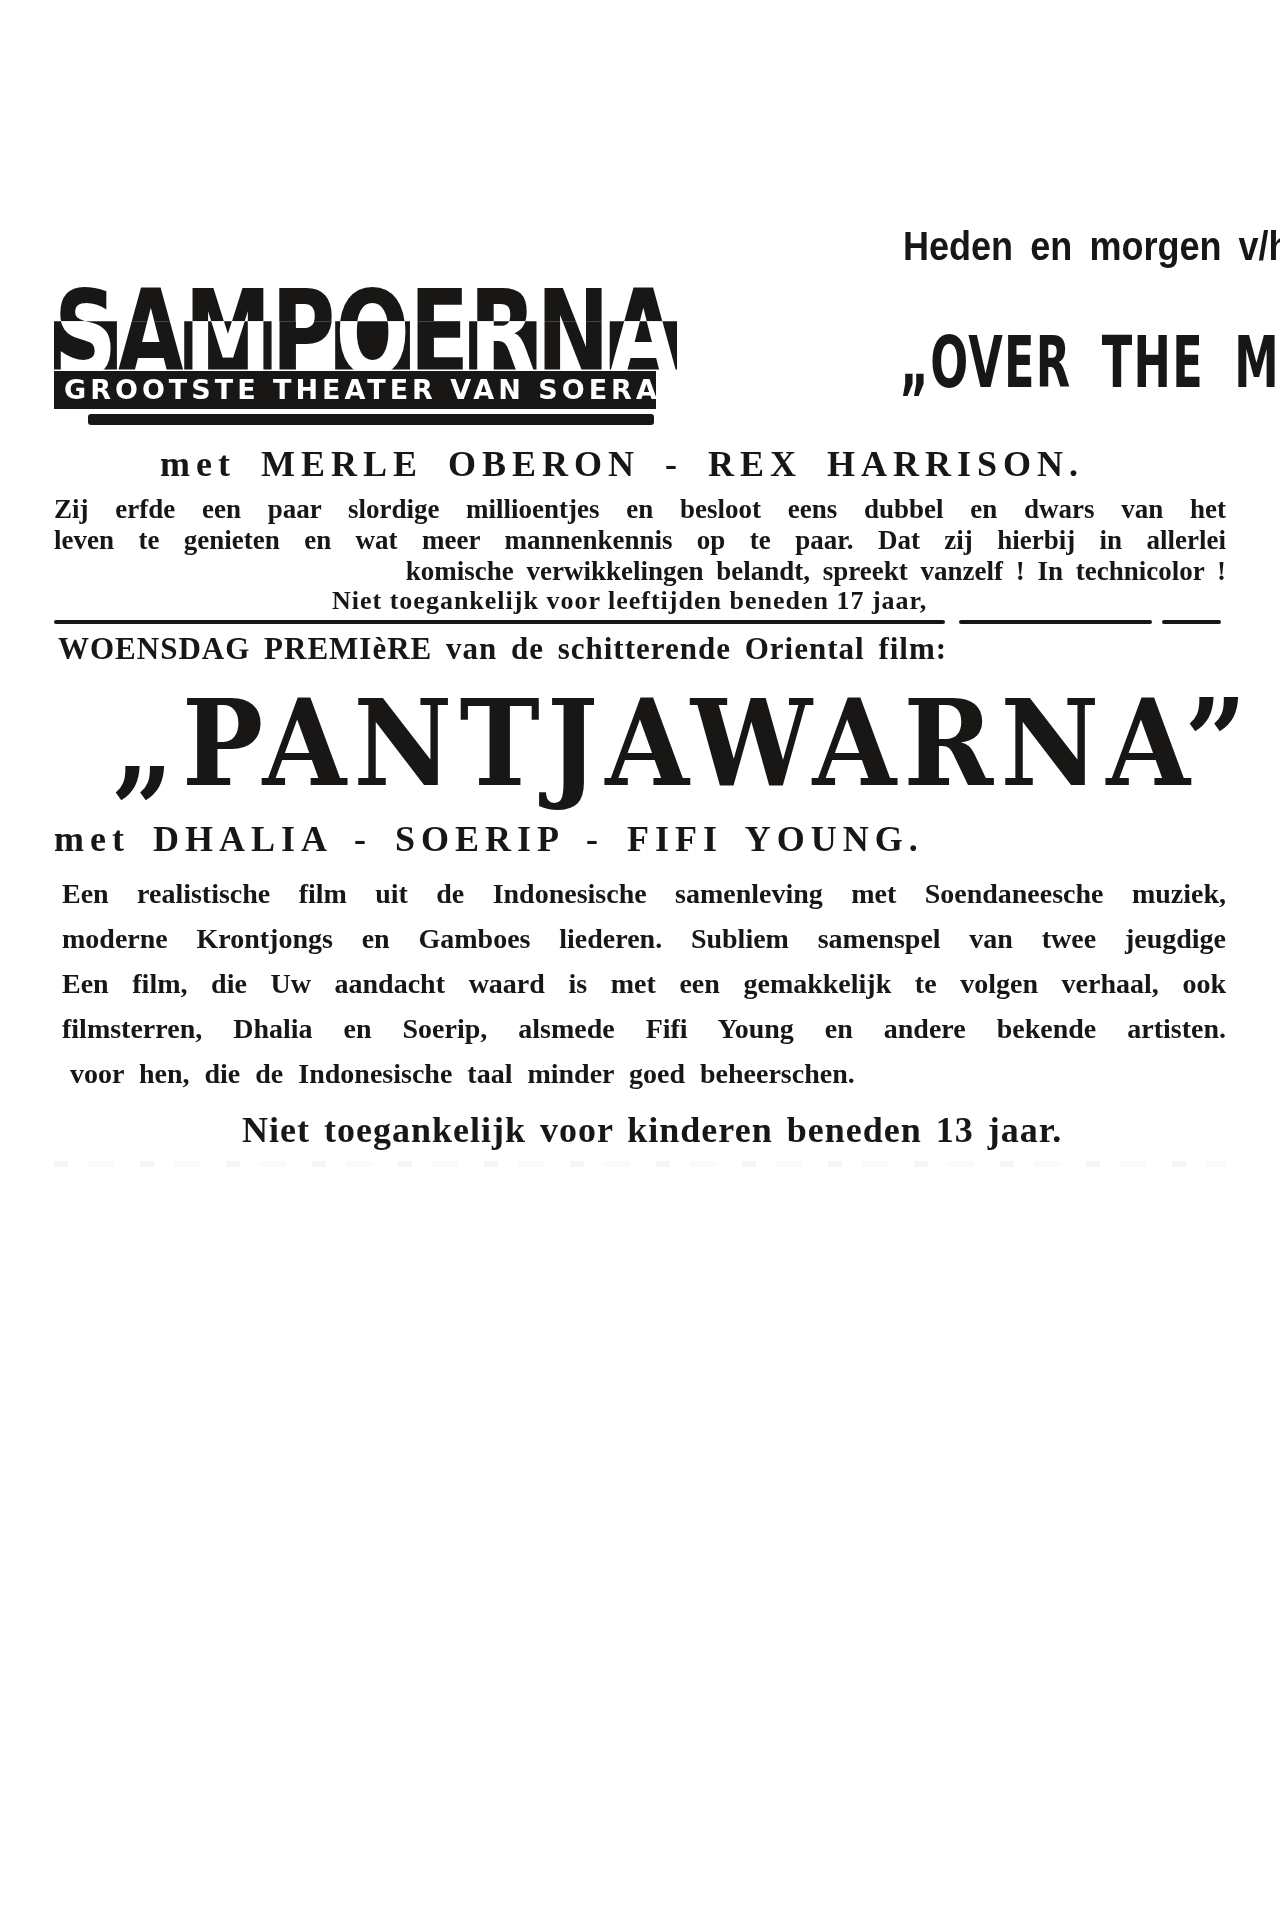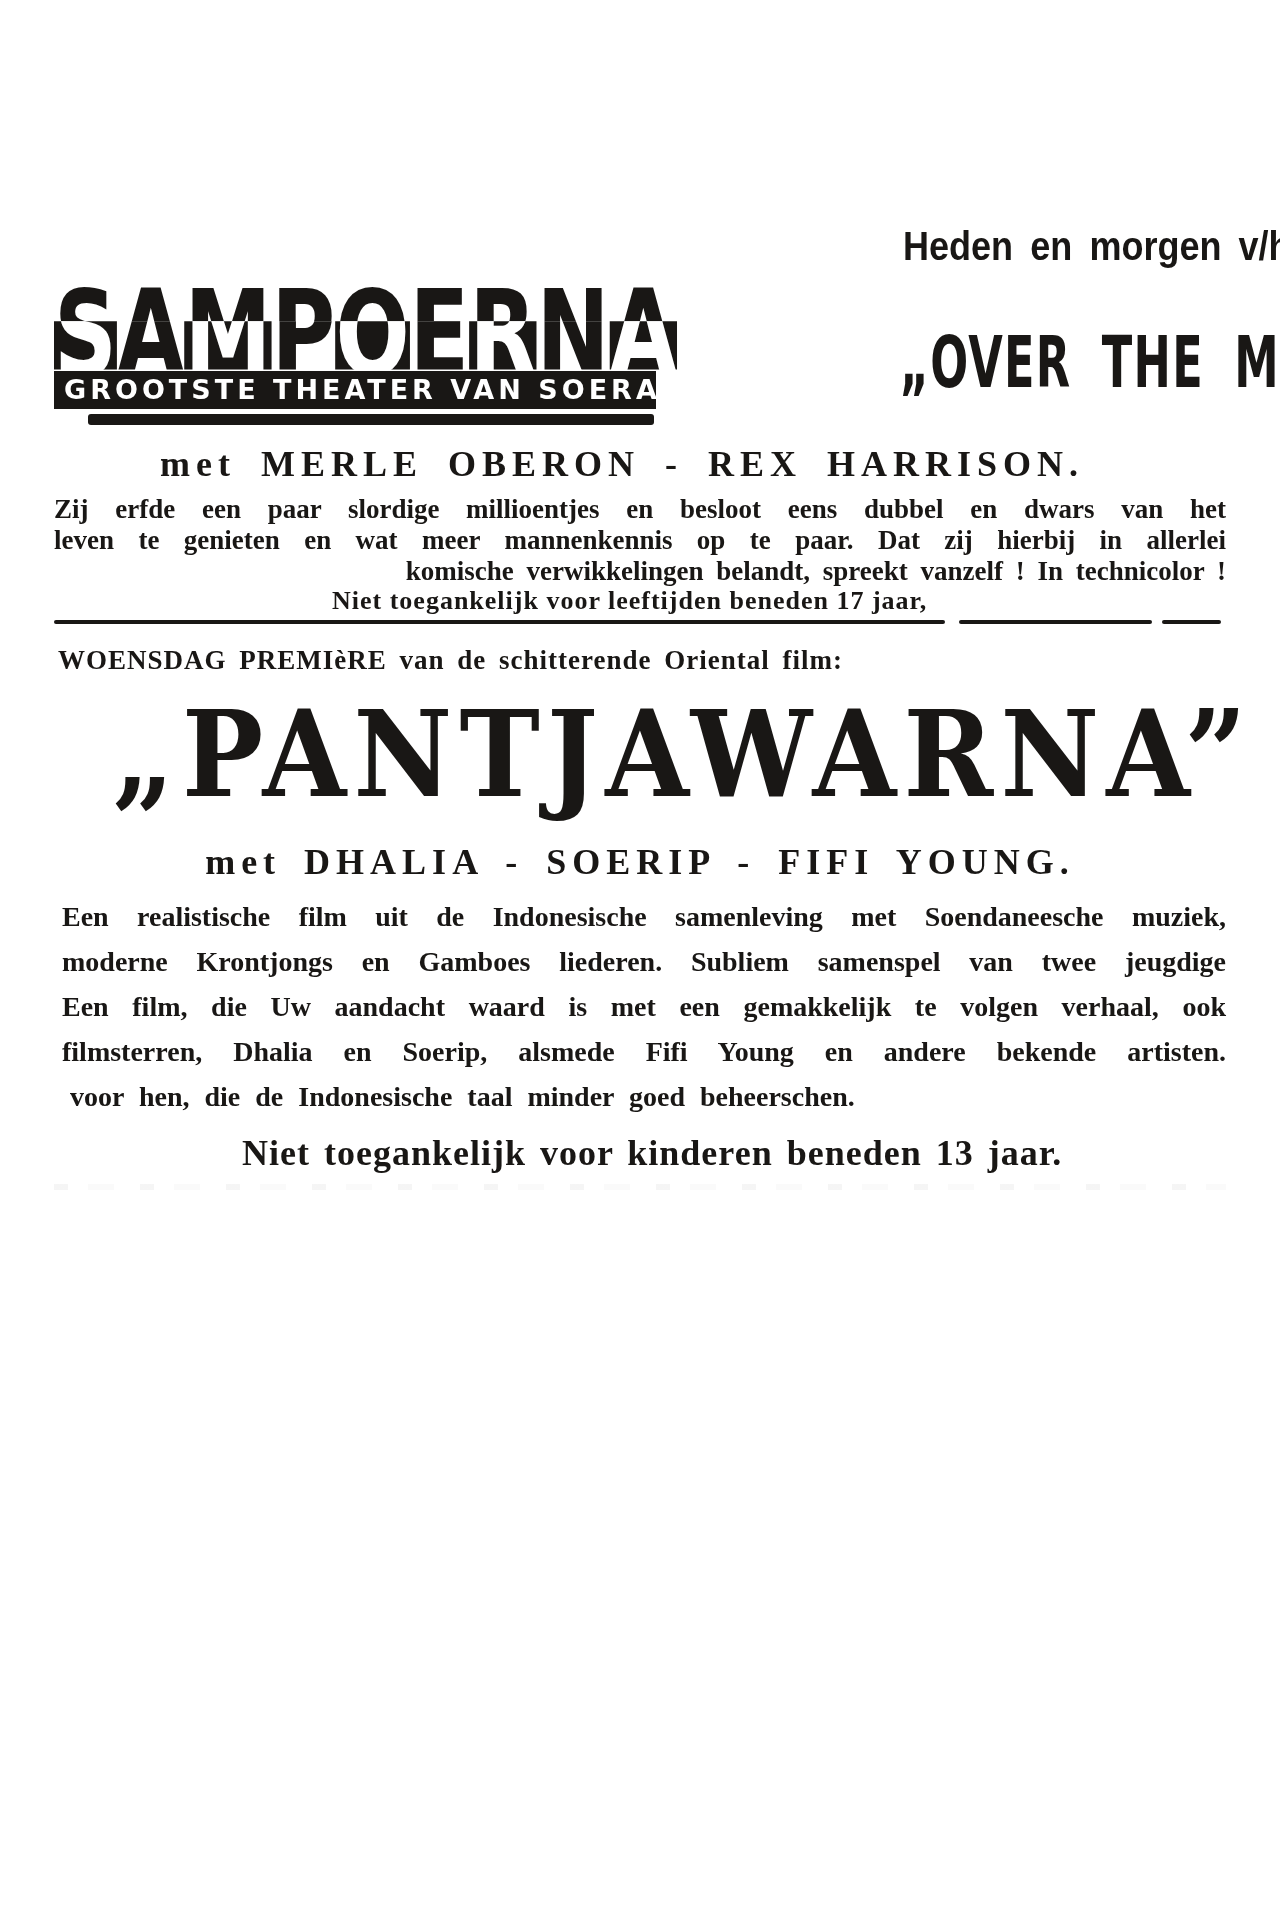--- a/index.html
+++ b/index.html
@@ -85,33 +85,33 @@
     padding-left:278px;letter-spacing:1px;
   }
   .rule-row{display:flex;align-items:center;margin-top:3px;height:7px;}
   .rule-seg{height:4px;background:var(--ink);border-radius:2px;}
   .rule-seg.s1{width:76%;margin-right:14px;}
   .rule-seg.s2{width:16.5%;margin-right:10px;}
   .rule-seg.s3{width:5%;}
 
   
   .premiere{
-    margin-top:15px;padding-left:4px;
-    font-weight:bold;font-size:27px;line-height:40px;
+    margin-top:4px;padding-left:4px;
+    font-weight:bold;font-size:31px;line-height:40px;
     letter-spacing:1px;word-spacing:5px;
   }
   .pw-title{
     margin-top:14px;text-align:center;padding-right:28px;
     font-family:"DejaVu Serif","Liberation Serif",serif;
     font-weight:bold;font-size:120px;line-height:120px;
     letter-spacing:8px;white-space:nowrap;
     transform:scaleX(.9);transform-origin:center top;
   }
   .pw-cast{
-    margin-top:24px;text-align:center;
+    margin-top:12px;text-align:left;
     font-weight:bold;font-size:36px;line-height:48px;
     letter-spacing:6px;word-spacing:8px;white-space:nowrap;
   }
   .pw-body{margin-top:8px;}
   .jline2{
     font-weight:bold;font-size:28px;line-height:45px;
     text-align:justify;text-align-last:justify;margin-left:8px;
   }
   .pline2{
     font-weight:bold;font-size:28px;line-height:45px;

